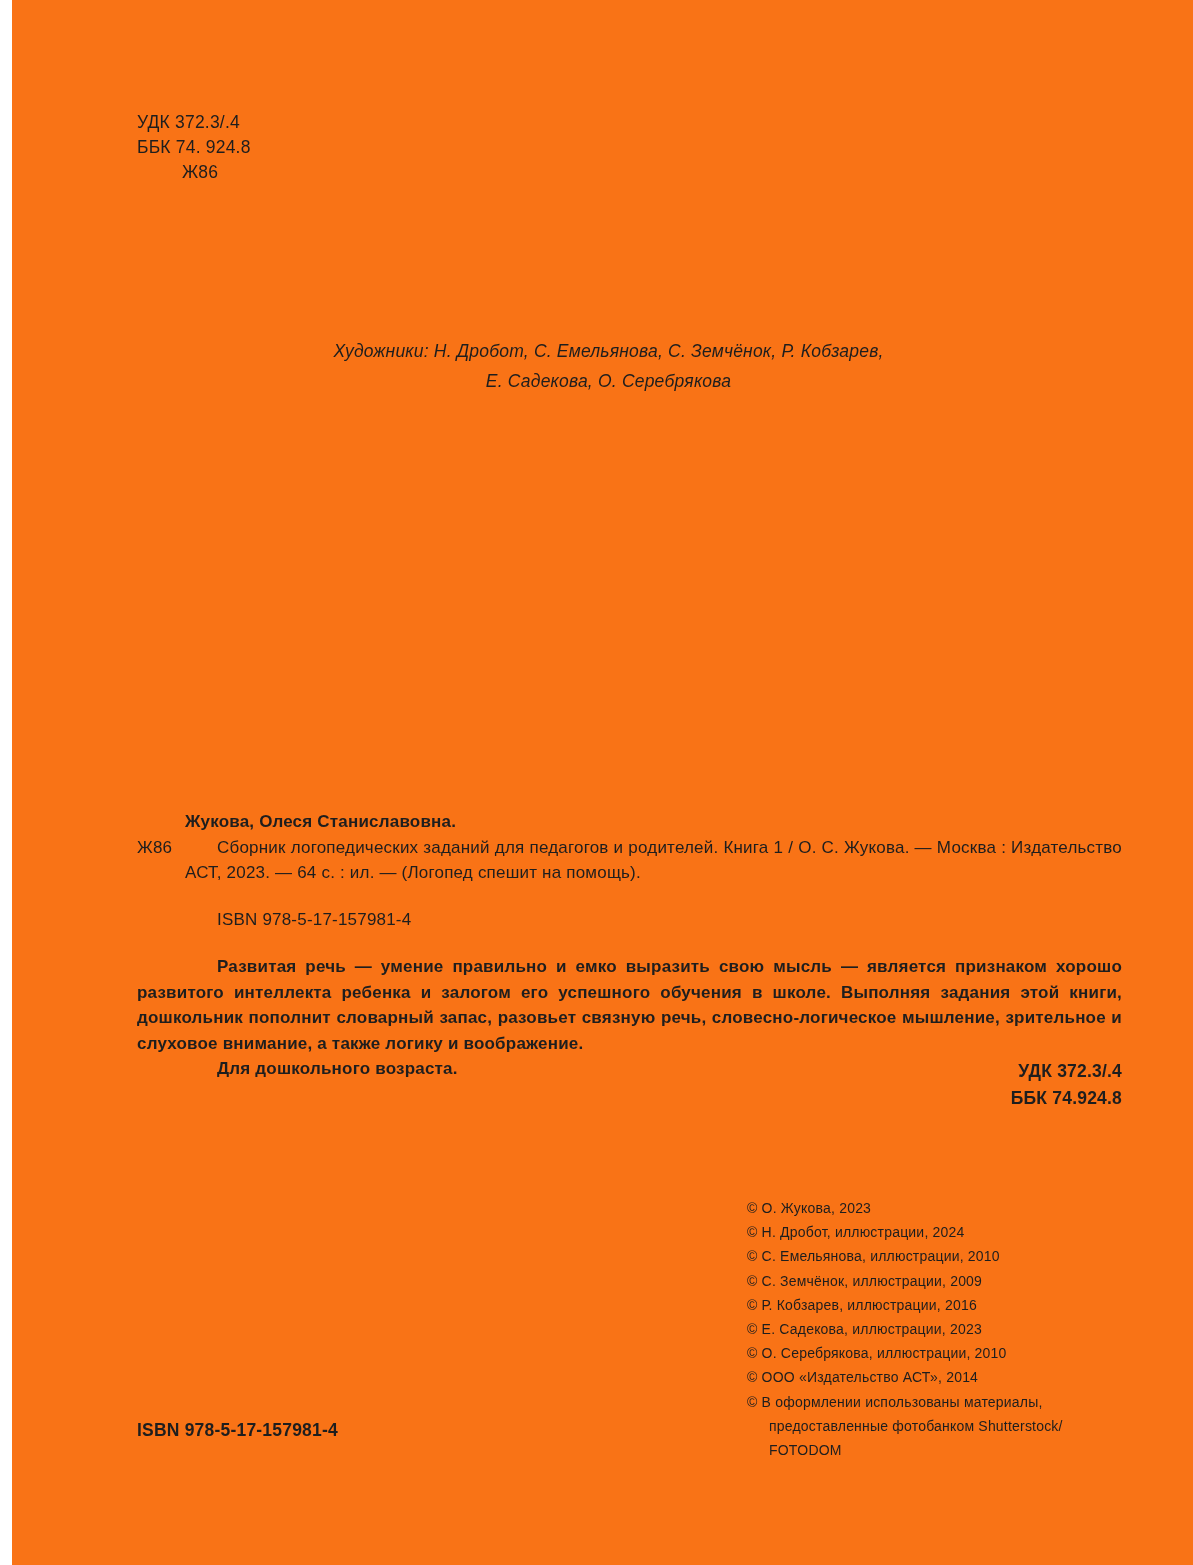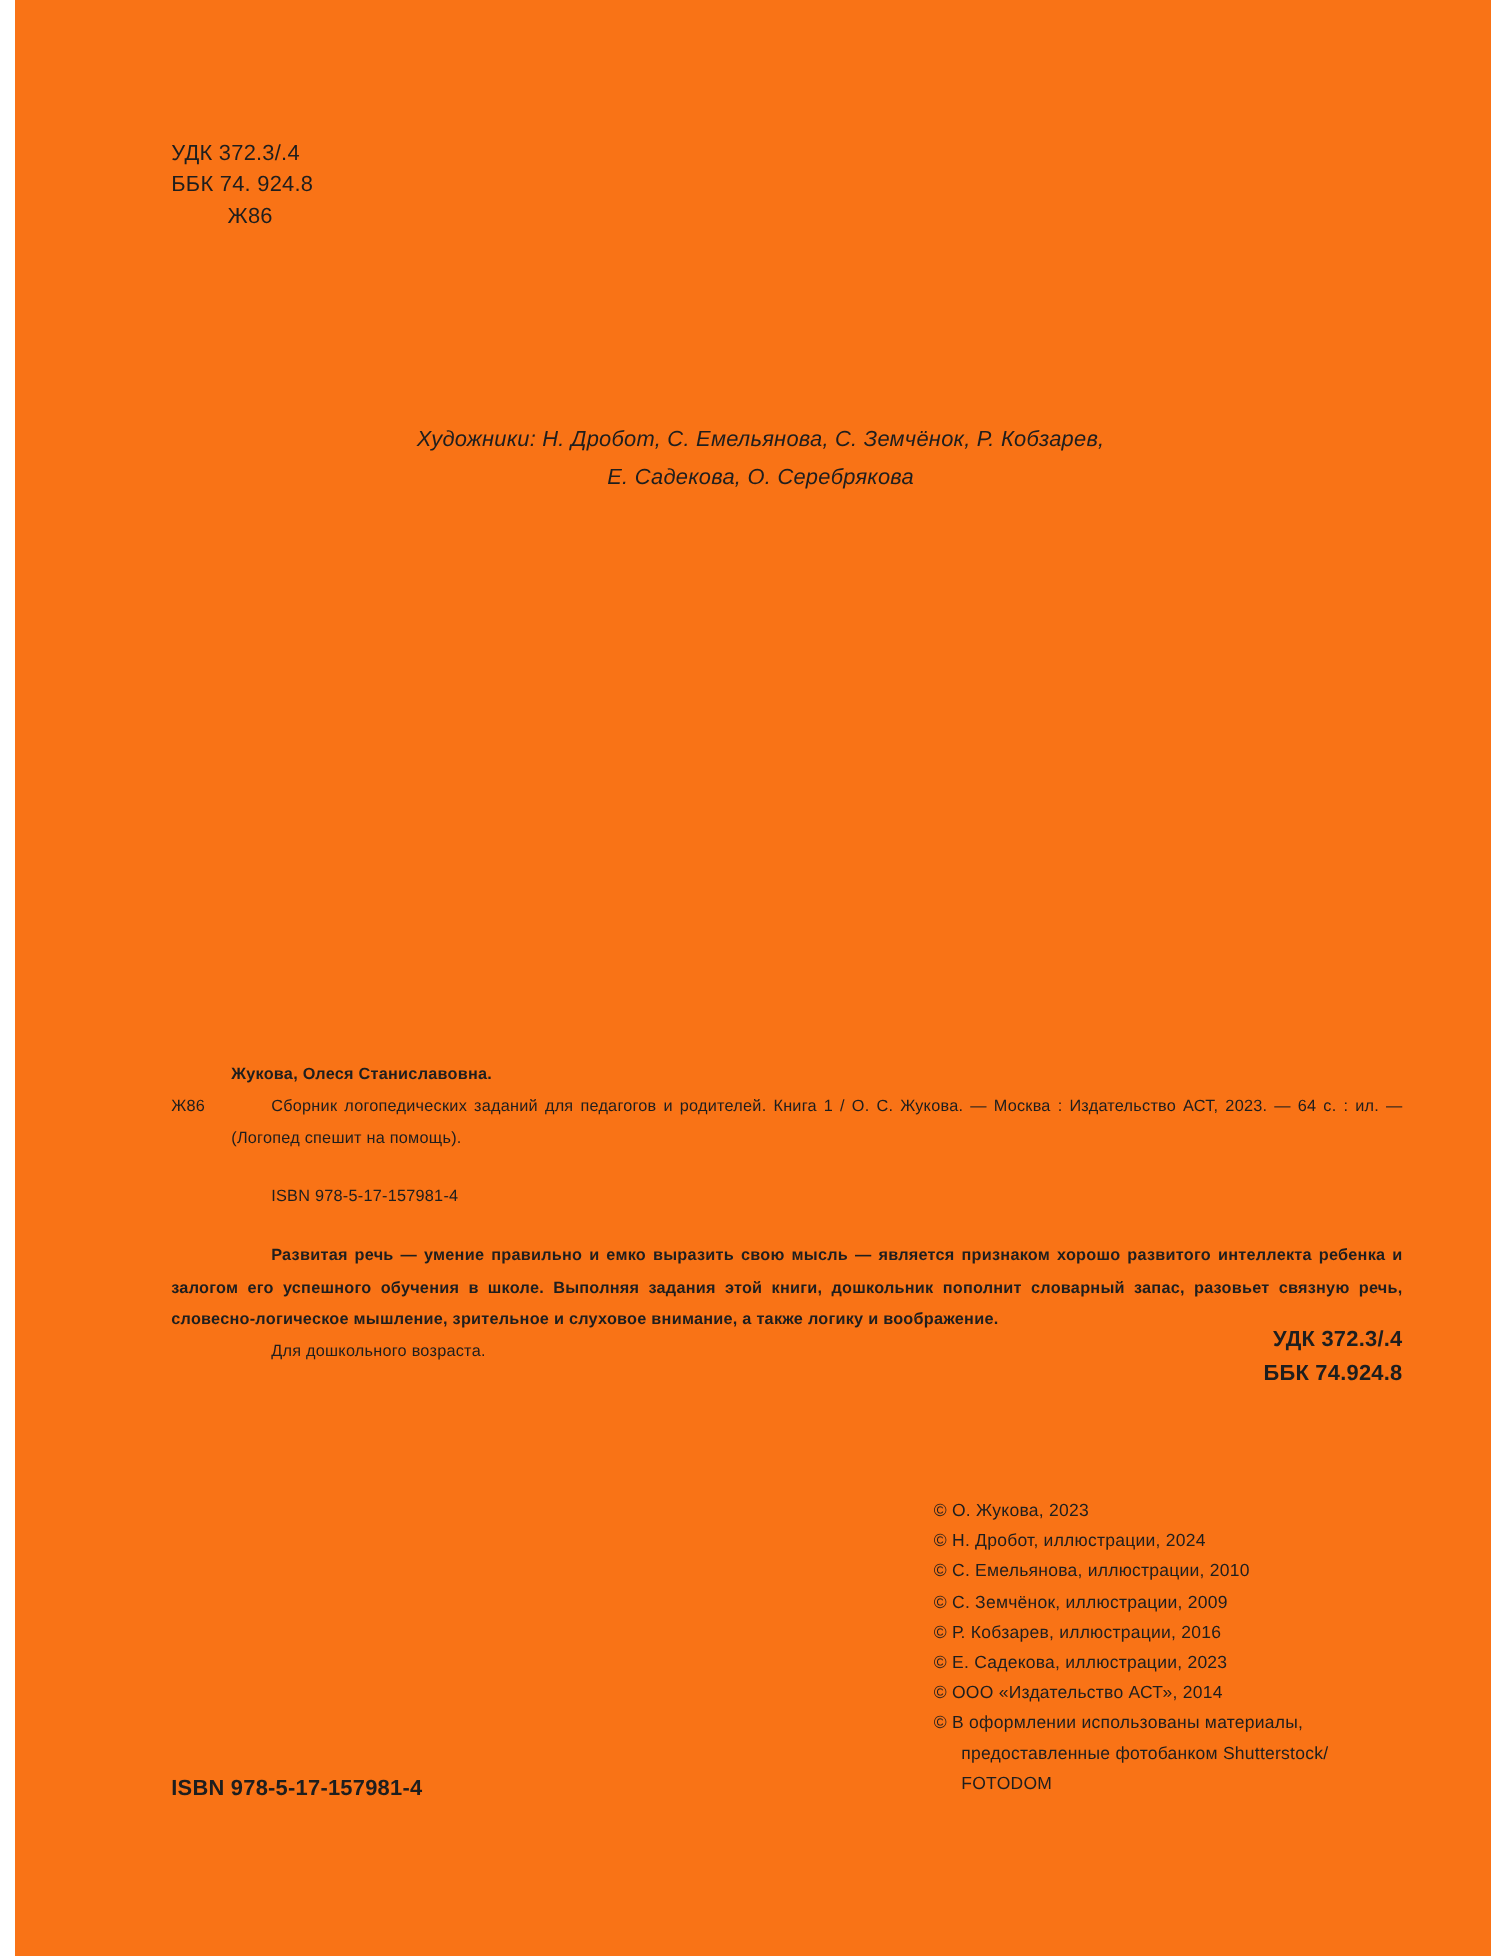--- a/index.html
+++ b/index.html
@@ -34,23 +34,23 @@
     top: 336px;
     width: 100%;
     text-align: center;
     font-style: italic;
     font-size: 17.5px;
     line-height: 30px;
   }
   .bib {
     position: absolute;
     left: 125px;
-    top: 846px;
+    top: 809px;
     width: 985px;
-    font-size: 13px;
+    font-size: 17px;
     line-height: 25.5px;
   }
   .bib .author {
     margin: 0 0 0 48px;
     font-weight: bold;
   }
   .bib .entry-row {
     position: relative;
     margin-left: 48px;
   }
@@ -70,21 +70,21 @@
   }
   .bib .annotation {
     margin: 22px 0 0 0;
     text-indent: 80px;
     text-align: justify;
     font-weight: 600;
   }
   .bib .audience {
     margin: 0;
     text-indent: 80px;
-    font-weight: 400;
+    font-weight: 700;
   }
   .codes-right {
     position: absolute;
     right: 83px;
     top: 1058px;
     text-align: right;
     font-size: 17.5px;
     line-height: 27px;
     font-weight: 600;
   }
@@ -140,20 +140,21 @@
     <div>ББК 74.924.8</div>
   </div>
 
   <div class="copyrights">
     <div class="copyright-item">© О. Жукова, 2023</div>
     <div class="copyright-item">© Н. Дробот, иллюстрации, 2024</div>
     <div class="copyright-item">© С. Емельянова, иллюстрации, 2010</div>
     <div class="copyright-item">© С. Земчёнок, иллюстрации, 2009</div>
     <div class="copyright-item">© Р. Кобзарев, иллюстрации, 2016</div>
     <div class="copyright-item">© Е. Садекова, иллюстрации, 2023</div>
+    <div class="copyright-item">© О. Серебрякова, иллюстрации, 2010</div>
     <div class="copyright-item">© ООО «Издательство АСТ», 2014</div>
     <div class="copyright-item">© В оформлении использованы материалы,
 предоставленные фотобанком Shutterstock/
 FOTODOM</div>
   </div>
 
   <div class="isbn-bottom">ISBN 978-5-17-157981-4</div>
 
 </div>
 

